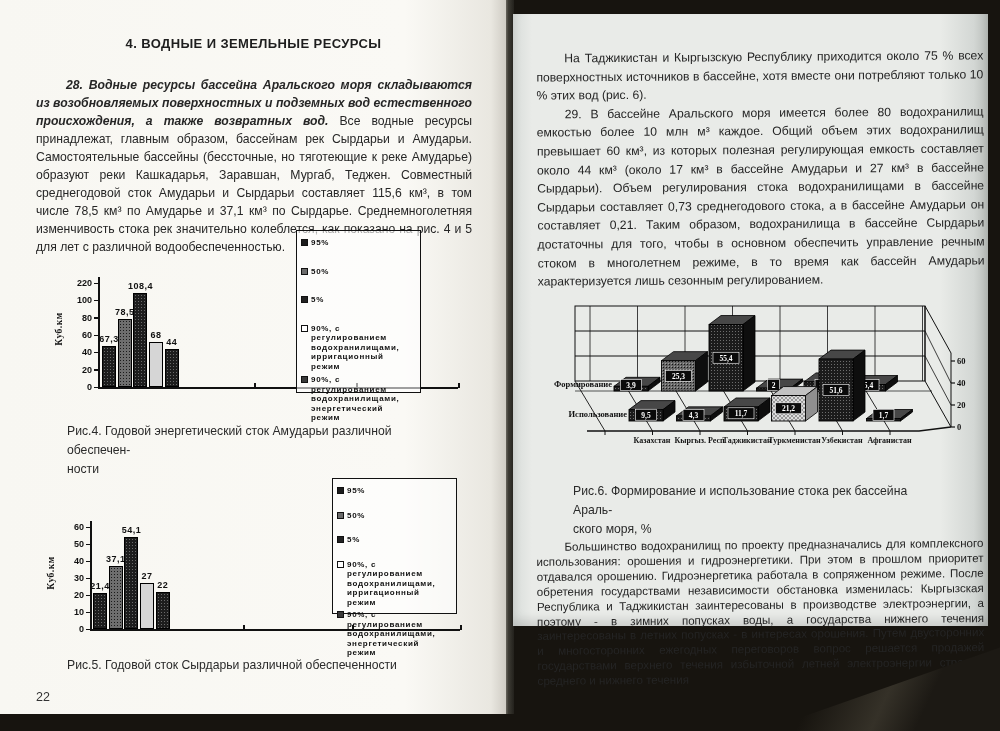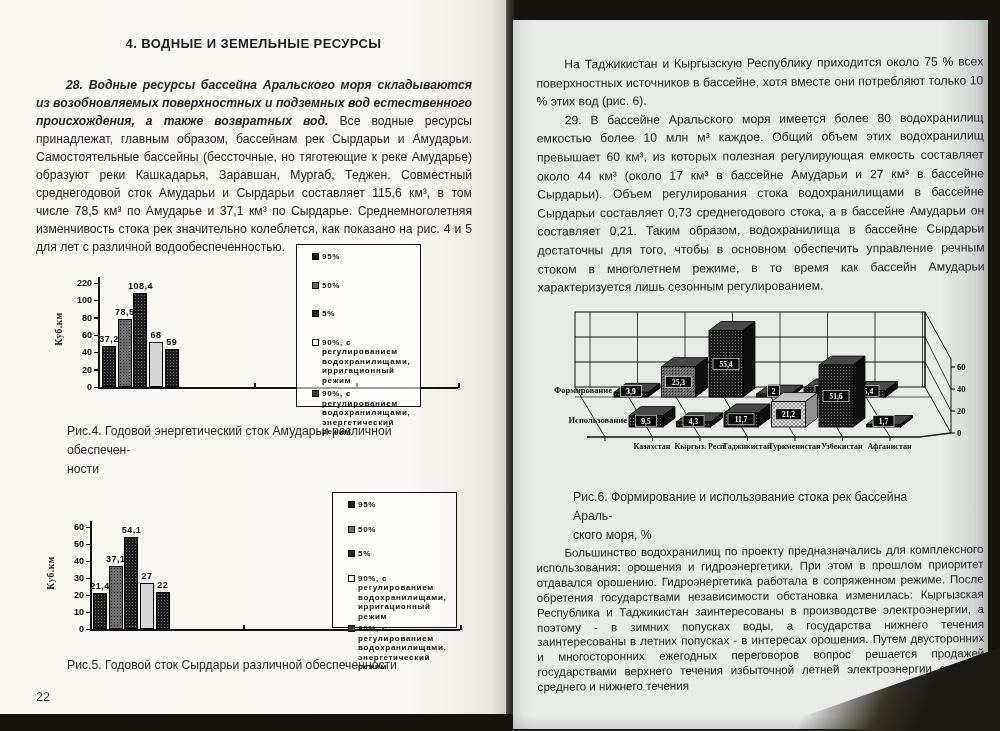--- a/index.html
+++ b/index.html
@@ -2,21 +2,21 @@
 <html><head>
 <meta charset="utf-8">
 <style>
   html,body{margin:0;padding:0;background:#111;}
   .scan{position:relative;width:1000px;height:731px;background:#17140f;overflow:hidden;
         font-family:"Liberation Sans",sans-serif;color:#222;}
   
   .page{position:absolute;}
   .page-left{left:0;top:0;width:506px;height:714px;
     background:linear-gradient(to right,#f8f7f2 0%,#faf9f5 80%,#e9e7e0 97%,#cfccc4 100%);}
-  .page-right{left:513px;top:20px;width:475px;height:709px;
+  .page-right{left:513px;top:14px;width:475px;height:612px;
     background:linear-gradient(to right,#d8dcd9 0%,#e9ebe8 4%,#e9ebe8 90%,#d3d7d4 97%,#b9bdb9 100%);
     box-shadow:inset 0 -6px 10px rgba(0,0,0,.12);}
   .spine{position:absolute;left:504px;top:0;width:10px;height:714px;
     background:linear-gradient(to right,#8a877e,#3c3a33 45%,#23211c);}
   .corner-curl{position:absolute;right:0;bottom:0;width:290px;height:110px;
     background:linear-gradient(115deg,transparent 40%,#353128 62%,#1c1914 75%);
     clip-path:polygon(18% 100%,100% 24%,100% 100%);}
   .topleft-mark{position:absolute;left:26px;top:0;width:21px;height:5px;background:#0d0d0d;}
   .page-num{position:absolute;font-size:12.5px;color:#333;}
   
@@ -43,21 +43,21 @@
   .bar{position:absolute;border:1px solid #000;box-sizing:border-box;}
   .bp-dark{background-color:#1d1d1d;
     background-image:radial-gradient(#6a6a6a 16%,transparent 17%);background-size:3px 3px;}
   .bp-mid{background-color:#6e6e6e;
     background-image:radial-gradient(#1a1a1a 22%,transparent 23%);background-size:3px 3px;}
   .bp-light{background-color:#d6d6d6;
     background-image:radial-gradient(#929292 22%,transparent 23%);background-size:4px 4px;}
   .barlabel{position:absolute;width:46px;text-align:center;font-size:9px;font-weight:bold;
     letter-spacing:.5px;color:#111;}
   .legendbox{position:absolute;border:1.6px solid #111;background:rgba(255,255,255,.6);
-    box-sizing:border-box;padding:7px 5px 4px 15px;margin-top:14px;}
+    box-sizing:border-box;padding:7px 5px 4px 4px;}
   .lgrow{display:flex;align-items:flex-start;}
   .lgsw{flex:0 0 auto;width:7px;height:7px;margin:1px 3px 0 0;border:1px solid #111;box-sizing:border-box;}
   .lgtx{font-size:8px;font-weight:bold;letter-spacing:.7px;line-height:9.5px;color:#111;}
   .c4 .lg-single{margin-bottom:19px;} .c4 .lg-multi{margin-bottom:4px;}
   .c5 .lg-single{margin-bottom:15px;} .c5 .lg-multi{margin-bottom:3px;}
   
   .fig6{position:absolute;left:14px;top:265px;width:460px;height:192px;}
   .fig6 text{font-family:"Liberation Serif",serif;}
 </style>
 </head>
@@ -92,29 +92,29 @@
           <div class="ytick" style="left: 22px; top: 67.3333px;">100</div>
           <div class="tickmark" style="left: 54px; top: 71.8333px;"></div>
           <div class="ytick" style="left: 22px; top: 50px;">220</div>
           <div class="tickmark" style="left: 54px; top: 54.5px;"></div>
           <div class="vaxis" style="left: 58px; top: 49px; height: 110px;"></div>
           <div class="baseline" style="left: 58px; top: 159px; width: 360px;"></div>
           <div class="xtick" style="left: 214px; top: 155px;"></div>
           <div class="xtick" style="left: 316px; top: 155px;"></div>
           <div class="xtick" style="left: 418px; top: 155px;"></div>
           <div class="bar bp-dark" style="left: 62px; top: 118.353px; width: 14px; height: 40.6467px;"></div>
-          <div class="barlabel" style="left: 46px; top: 106.353px;">37,2</div>
+          <div class="barlabel" style="left: 46px; top: 106.353px;">67,3</div>
           <div class="bar bp-mid" style="left: 77.7px; top: 90.9667px; width: 14px; height: 68.0333px;"></div>
           <div class="barlabel" style="left: 61.7px; top: 78.9667px;">78,5</div>
           <div class="bar bp-dark" style="left: 93.4px; top: 65.0533px; width: 14px; height: 93.9467px;"></div>
           <div class="barlabel" style="left: 77.4px; top: 53.0533px;">108,4</div>
           <div class="bar bp-light" style="left: 109.1px; top: 113.933px; width: 14px; height: 45.0667px;"></div>
           <div class="barlabel" style="left: 93.1px; top: 101.933px;">68</div>
           <div class="bar bp-dark" style="left: 124.8px; top: 120.867px; width: 14px; height: 38.1333px;"></div>
-          <div class="barlabel" style="left: 108.8px; top: 108.867px;">59</div>
+          <div class="barlabel" style="left: 108.8px; top: 108.867px;">44</div>
         </div>
       <div class="legendbox" style="left:256px;top:2px;width:125px;height:163px;">
           <div class="lgrow lg-single">
             <div class="lgsw" style="background: rgb(28, 28, 28);"></div>
             <div class="lgtx">95%</div>
           </div>
           <div class="lgrow lg-single">
             <div class="lgsw" style="background: rgb(107, 107, 107);"></div>
             <div class="lgtx">50%</div>
           </div>

